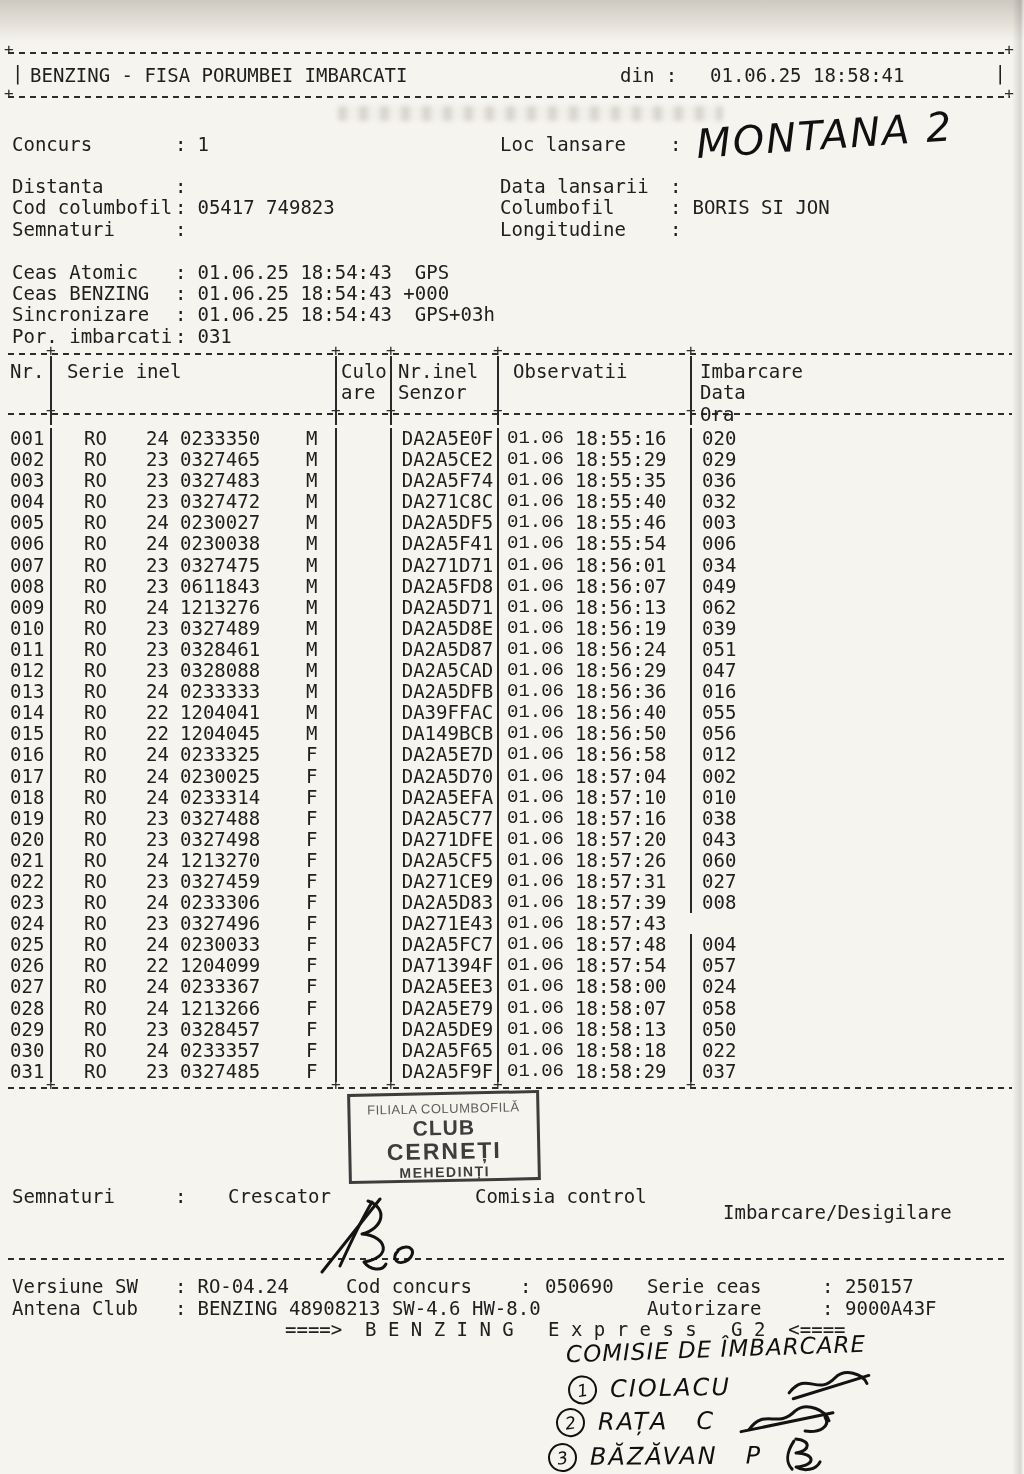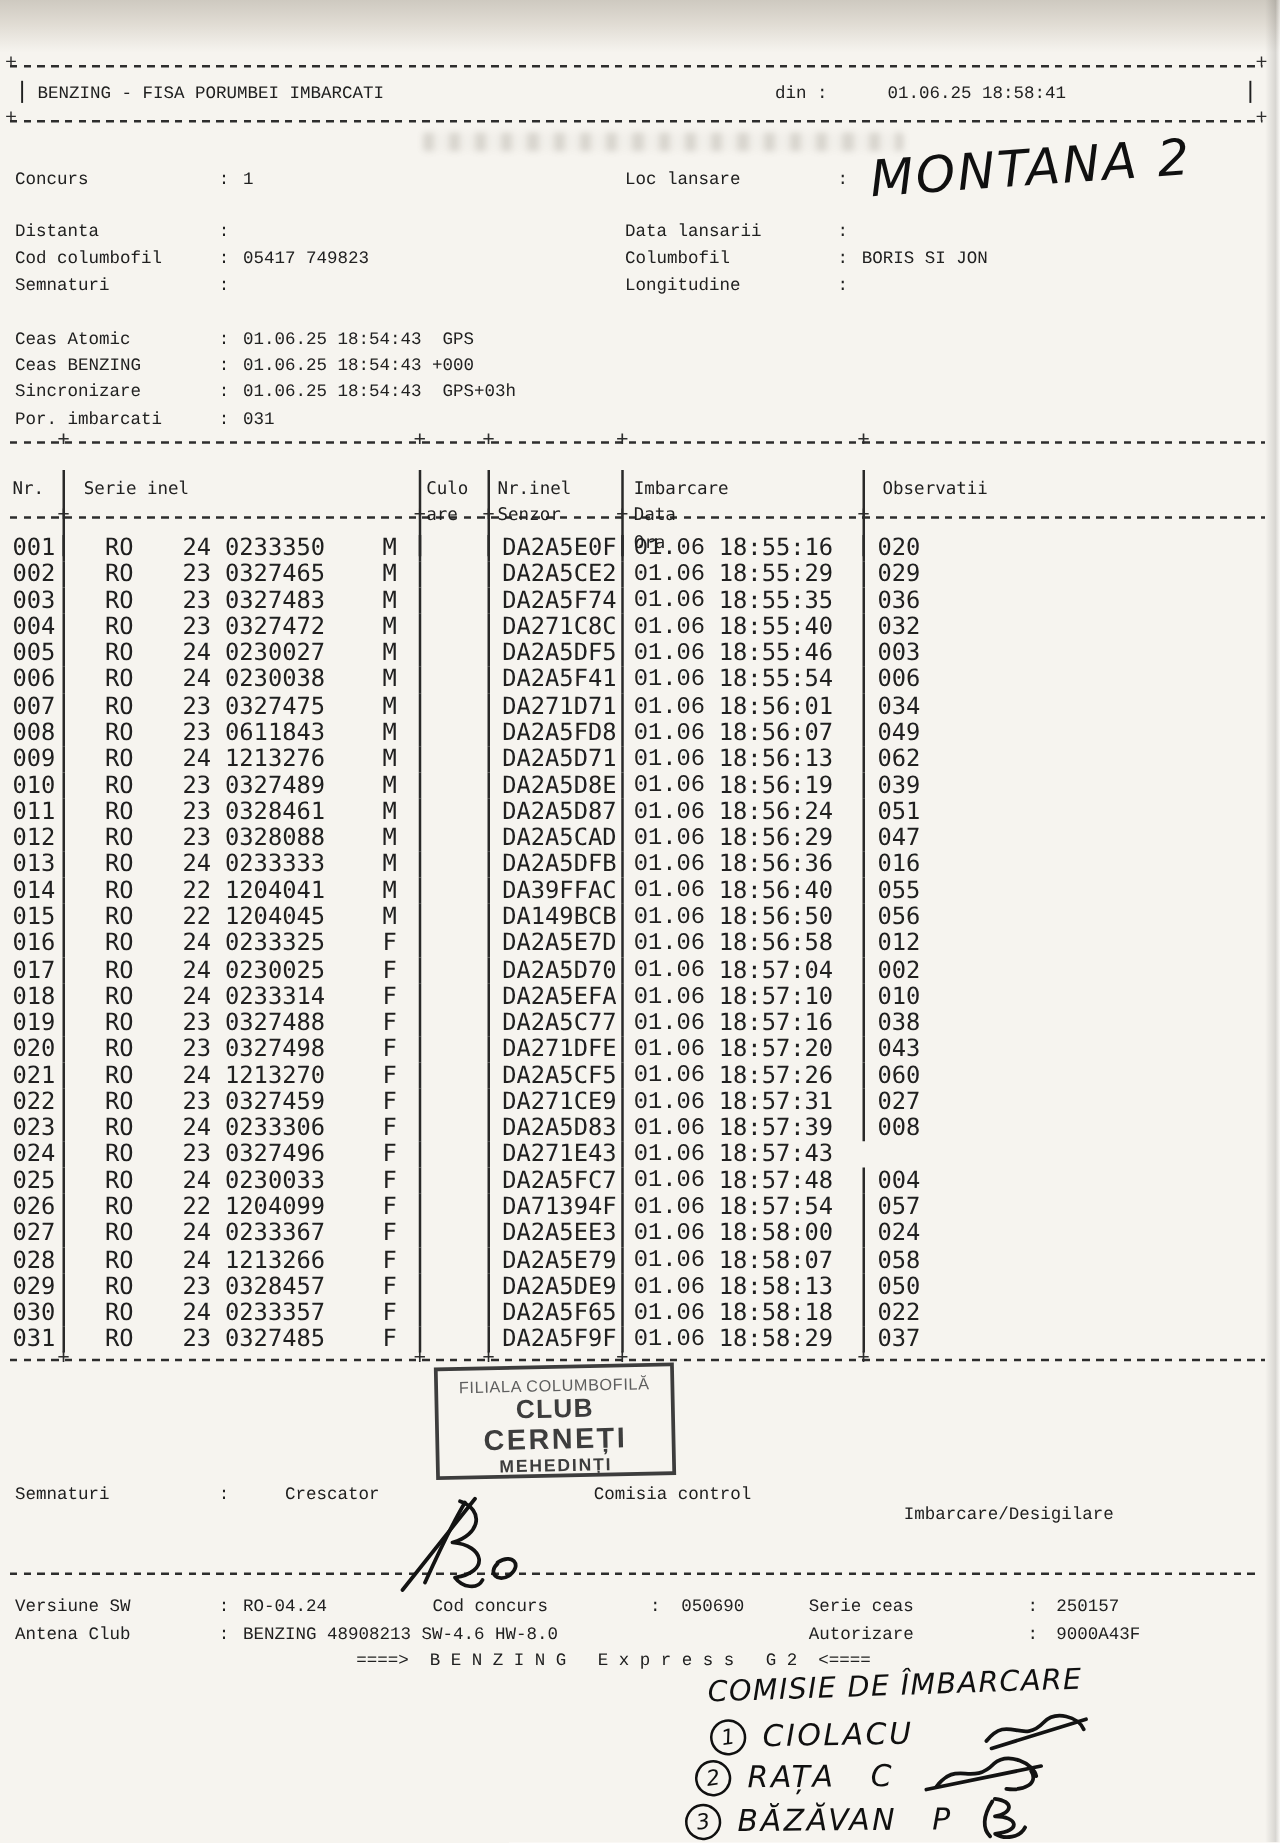--- a/index.html
+++ b/index.html
@@ -1,20 +1,20 @@
 <!DOCTYPE html>
 <html><head>
 <meta charset="utf-8">
 <title>Scan</title>
 <style>
   html,body{margin:0;padding:0;}
   .page{position:relative;width:1024px;height:1474px;background:#f6f4ef;overflow:hidden;
         font-family:"DejaVu Sans Mono","Liberation Mono",monospace;color:#202020;}
   .abs{position:absolute;}
-  .mono{font-size:14px;line-height:21.3px;white-space:pre;font-family:Liberation Mono, monospace;}
+  .mono{font-size:19px;line-height:21.3px;white-space:pre;}
   
   .topband{left:0;top:0;width:1024px;height:42px;
     background:linear-gradient(180deg,#c7c2b8 0%,#dcd7ce 45%,rgba(246,244,239,0) 100%);opacity:.85;}
   .rightband{right:0;top:0;width:12px;height:1474px;
     background:linear-gradient(90deg,rgba(0,0,0,0) 0%,rgba(0,0,0,0.12) 70%,rgba(255,255,255,.4) 100%);}
   .smudge{left:338px;top:106px;width:385px;height:15px;border-radius:3px;opacity:.4;filter:blur(2.5px);
     background:repeating-linear-gradient(90deg,rgba(112,105,92,.55) 0 9px,rgba(112,105,92,.08) 9px 21px);}
   
   .dashline{position:absolute;height:2px;
     background:repeating-linear-gradient(90deg,#2d2d2d 0 6px,transparent 6px 11px);}
@@ -29,21 +29,21 @@
   .frame .fd-val{position:absolute;top:13px;left:702px;}
   .frame .pipe-l::before{content:'|';position:absolute;left:4px;top:11px;font-size:19px;}
   .frame .pipe-r::before{content:'|';position:absolute;right:4px;top:11px;font-size:19px;}
   
   .lab-l{display:inline-block;width:163px;}
   .lab-r{display:inline-block;width:170px;}
   .val{margin-left:11px;}
   
   .tgrid{display:grid;grid-template-columns:42px 285px 55px 107px 193px auto;}
   .tgrid > div + div{border-left:2px solid #292929;}
-  .thead{left:8px;top:376px;width:1004px;height:57px;font-size:14px;line-height:21.3px;white-space:pre;}
+  .thead{left:8px;top:356px;width:1004px;height:57px;font-size:19px;line-height:21.3px;white-space:pre;}
   .thead .hc{padding-top:5px;}
   .hc span{display:block;}
   .hc-nr{padding-left:2px;} .hc-serie{padding-left:15px;} .hc-culo{padding-left:4px;}
   .hc-senzor{padding-left:6px;} .hc-imb{padding-left:8px;} .hc-obs{padding-left:14px;}
   .dataora{display:flex;} .dataora .f-date{width:68px;}
   .tbody{left:8px;top:428px;width:1004px;}
   .trow{height:21.1px;font-size:19px;line-height:21.1px;white-space:pre;}
   .td-nr{padding-left:2px;}
   .td-serie{padding-left:32px;display:flex;}
   .f-country{width:62px;} .f-year{width:34px;} .f-serial{width:126px;}
@@ -128,22 +128,22 @@
       <i class="plus" style="left:378px"></i>
       <i class="plus" style="left:485px"></i>
       <i class="plus" style="left:678px"></i>
     </div>
 
   <div class="abs thead tgrid">
     <div class="hc hc-nr"><span>Nr.</span></div>
     <div class="hc hc-serie"><span>Serie inel</span></div>
     <div class="hc hc-culo"><span>Culo</span><span>are</span></div>
     <div class="hc hc-senzor"><span>Nr.inel</span><span>Senzor</span></div>
+    <div class="hc hc-obs"><span>Observatii</span></div>
     <div class="hc hc-imb"><span>Imbarcare</span><span class="dataora"><span class="f-date">Data</span><span>Ora</span></span></div>
-    <div class="hc hc-obs"><span>Observatii</span></div>
   </div>
 
   <div class="abs tbody">
 
       <div class="trow tgrid">
         <div class="td-nr">001</div>
         <div class="td-serie">
           <span class="f-country">RO</span>
           <span class="f-year">24</span>
           <span class="f-serial">0233350</span>

